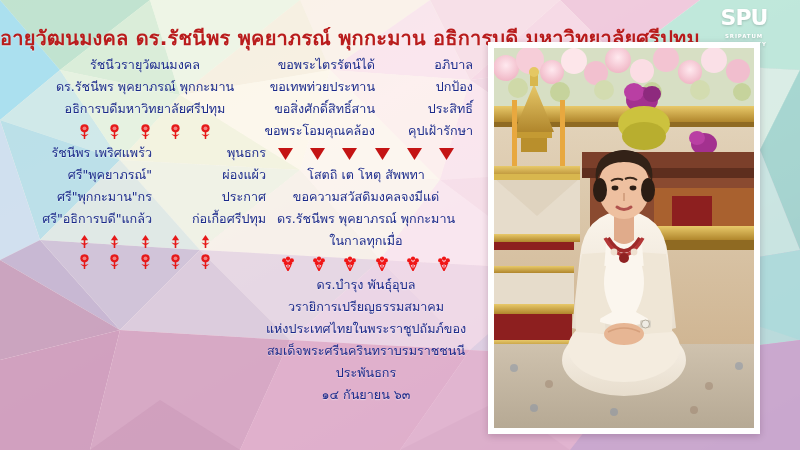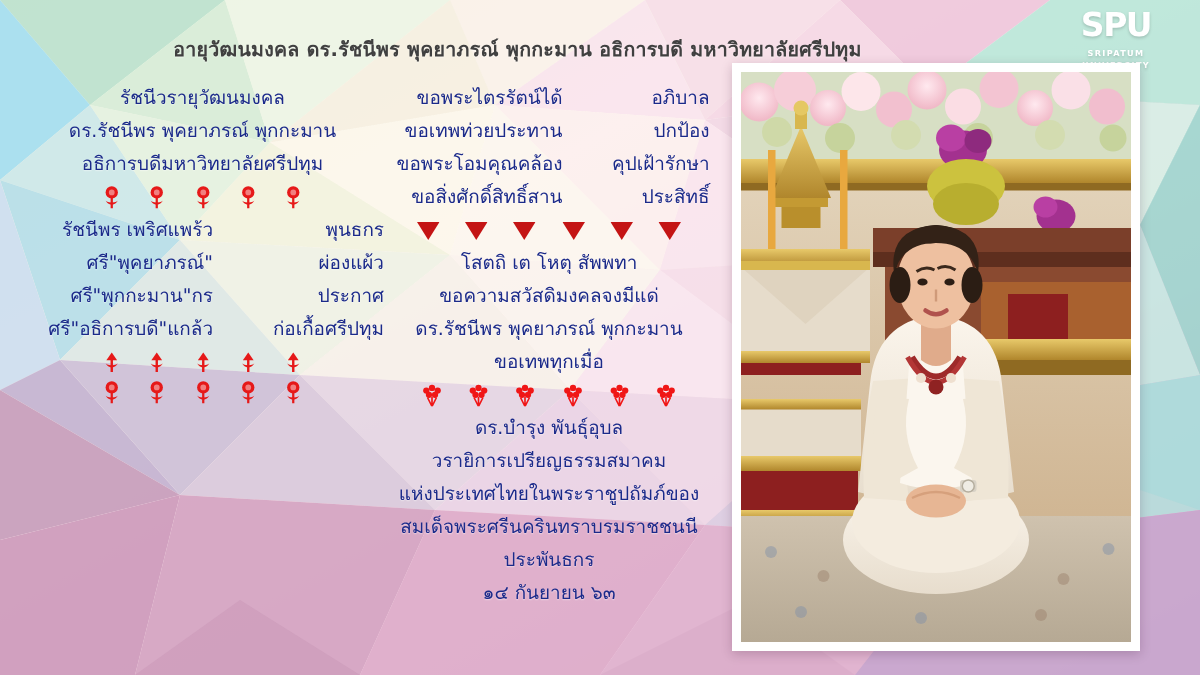--- a/index.html
+++ b/index.html
@@ -11,22 +11,22 @@
   }
 
   
   #stage { position:absolute; inset:0; width:800px; height:450px; overflow:hidden; }
   #bgpoly { position:absolute; inset:0; width:800px; height:450px; }
 
   
   #title {
     position:absolute; left:0; top:22px; width:690px;
     text-align:center;
-    font-size:13px; font-weight:bold;
-    color:#404040;
+    font-size:20px; font-weight:bold;
+    color:#b91c1c;
     letter-spacing:.2px;
     white-space:nowrap;
     text-shadow:0 1px 1px rgba(255,255,255,.55);
   }
 
   
   #logo {
     position:absolute; right:8px; top:4px;
     width:96px; height:46px;
     color:#ffffff;
@@ -37,21 +37,21 @@
     font-size:22px; font-weight:bold; line-height:28px;
     letter-spacing:-1px;
   }
   #logo .sub {
     font-size:5.4px; font-weight:bold; letter-spacing:.9px; line-height:6.5px;
     margin-top:1px;
   }
 
   
   .col { position:absolute; top:54px; }
-  #colLeft  { left:10px;   width:250px; }
+  #colLeft  { left:20px;   width:250px; }
   #colMid   { left:252px; width:228px; }
 
   .stanza { margin-bottom:2px; }
   .line {
     color:#1b2a8a;
     font-size:12.6px;
     line-height:22px;
     white-space:nowrap;
     text-shadow:0 1px 1px rgba(255,255,255,.5);
   }
@@ -340,26 +340,26 @@
     <div class="stanza m1">
       <div class="line pline">
         <span class="a">ขอพระไตรรัตน์ได้</span>
         <span class="b">อภิบาล</span>
       </div>
       <div class="line pline">
         <span class="a">ขอเทพท่วยประทาน</span>
         <span class="b">ปกป้อง</span>
       </div>
       <div class="line pline">
+        <span class="a">ขอสิ่งศักดิ์สิทธิ์สาน</span>
+        <span class="b">ประสิทธิ์</span>
+      </div>
+      <div class="line pline">
         <span class="a">ขอพระโอมคุณคล้อง</span>
         <span class="b">คุปเฝ้ารักษา</span>
-      </div>
-      <div class="line pline">
-        <span class="a">ขอสิ่งศักดิ์สิทธิ์สาน</span>
-        <span class="b">ประสิทธิ์</span>
       </div>
     </div>
     <div class="orn">
       <svg width="15" height="13" viewBox="0 0 15 13">
           <polygon points="0,1 15,1 7.5,13" fill="#c41414"></polygon>
         </svg>
       <svg width="15" height="13" viewBox="0 0 15 13">
           <polygon points="0,1 15,1 7.5,13" fill="#c41414"></polygon>
         </svg>
       <svg width="15" height="13" viewBox="0 0 15 13">
@@ -373,21 +373,21 @@
         </svg>
       <svg width="15" height="13" viewBox="0 0 15 13">
           <polygon points="0,1 15,1 7.5,13" fill="#c41414"></polygon>
         </svg>
     </div>
 
     <div class="stanza">
       <div class="line center">โสตถิ เต โหตุ สัพพทา</div>
       <div class="line center">ขอความสวัสดิมงคลจงมีแด่</div>
       <div class="line center">ดร.รัชนีพร พุคยาภรณ์ พุกกะมาน</div>
-      <div class="line center">ขอเทพทุกเมื่อ</div>
+      <div class="line center">ในกาลทุกเมื่อ</div>
     </div>
     <div class="orn">
       <svg width="14" height="15" viewBox="0 0 14 15">
           <g fill="#f01616">
             <circle cx="7" cy="2.6" r="2.1"></circle>
             <circle cx="3.2" cy="4.4" r="2.1"></circle>
             <circle cx="10.8" cy="4.4" r="2.1"></circle>
             <circle cx="5" cy="7.2" r="2.1"></circle>
             <circle cx="9" cy="7.2" r="2.1"></circle>
             <path d="M4 9l3 6M10 9l-3 6M7 8.5v6.5" stroke="#f01616" stroke-width="1.1" fill="none"></path>

